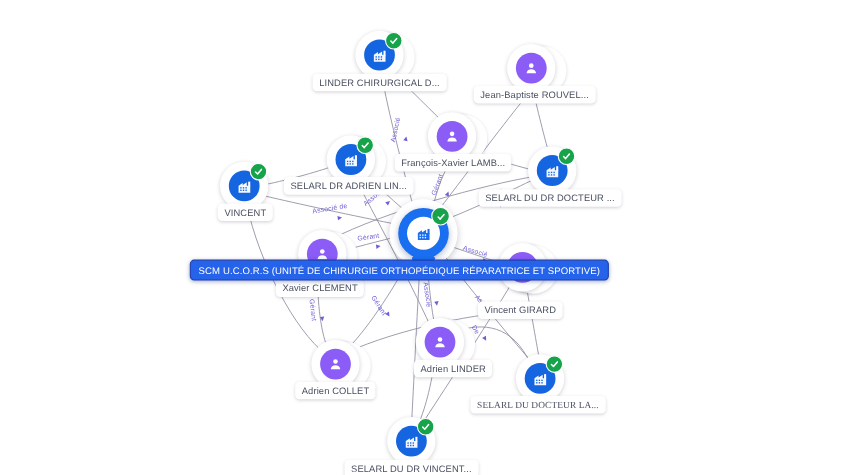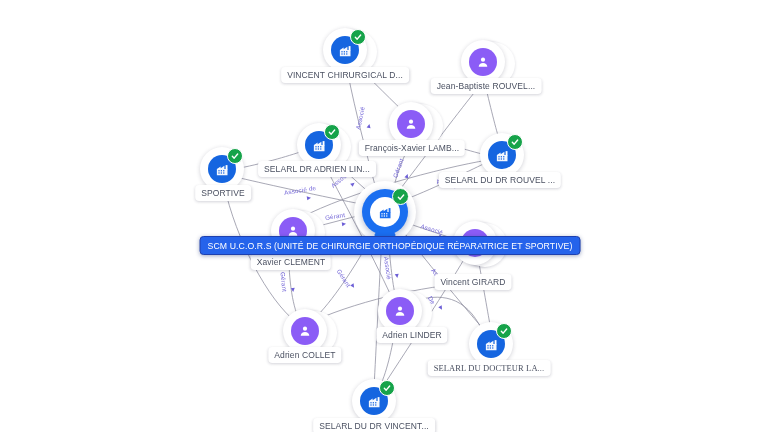--- a/index.html
+++ b/index.html
@@ -322,26 +322,26 @@
           </div>
           <div class="badge">
             <svg width="8" height="8" viewBox="0 0 24 24" fill="none" stroke="#fff" stroke-width="4.2" stroke-linecap="round" stroke-linejoin="round">
               <polyline points="4,13 9.5,18.5 20,6"></polyline>
             </svg>
           </div>
         </div>
       </div>
     </div>
   <div id="labels">
-      <div class="label" style="left: 345px; top: 67px;">VINCENT CHIRURGICAL D...</div>
+      <div class="label" style="left: 345px; top: 67px;">LINDER CHIRURGICAL D...</div>
       <div class="label" style="left: 486px; top: 78px;">Jean-Baptiste ROUVEL...</div>
       <div class="label" style="left: 412px; top: 140px; text-align: right;">François-Xavier LAMB...</div>
       <div class="label" style="left: 317px; top: 161px; text-align: center;">SELARL DR ADRIEN LIN...</div>
-      <div class="label" style="left: 500px; top: 172px;">SELARL DU DR ROUVEL ...</div>
-      <div class="label" style="left: 223px; top: 185px;">SPORTIVE</div>
+      <div class="label" style="left: 500px; top: 172px;">SELARL DU DR DOCTEUR ...</div>
+      <div class="label" style="left: 223px; top: 185px;">VINCENT</div>
       <div class="label" style="left: 291px; top: 254px;">Xavier CLEMENT</div>
       <div class="label" style="left: 473px; top: 262px; margin-top: 12px;">Vincent GIRARD</div>
       <div class="label" style="left: 398px; top: 327px; margin-left: 14px;">Adrien LINDER</div>
       <div class="label" style="left: 305px; top: 347px;">Adrien COLLET</div>
       <div class="label" style="left: 489px; top: 360px; font-family: Liberation Serif, serif;">SELARL DU DOCTEUR LA...</div>
       <div class="label" style="left: 374px; top: 418px;">SELARL DU DR VINCENT...</div>
     </div>
   <div id="center-layer">
       <div class="center-node" style="left: 385px; top: 212px;">
         <div class="pin-halo"></div>
@@ -358,15 +358,15 @@
               <rect x="13" y="16.6" width="2" height="2" fill="#fff"></rect>
             </svg>
           </div>
           <div class="badge" style="right:-1px;top:-1px;width:15px;height:15px;">
             <svg width="8" height="8" viewBox="0 0 24 24" fill="none" stroke="#fff" stroke-width="4.2" stroke-linecap="round" stroke-linejoin="round">
               <polyline points="4,13 9.5,18.5 20,6"></polyline>
             </svg>
           </div>
         </div>
       </div>
-      <div class="label main" style="left: 390px; top: 236px; text-align: center;">SCM U.C.O.R.S (UNITÉ DE CHIRURGIE ORTHOPÉDIQUE RÉPARATRICE ET SPORTIVE)</div>
+      <div class="label main" style="left: 363px; top: 236px; text-align: center;">SCM U.C.O.R.S (UNITÉ DE CHIRURGIE ORTHOPÉDIQUE RÉPARATRICE ET SPORTIVE)</div>
     </div>
 </div>
 
 </body></html>

